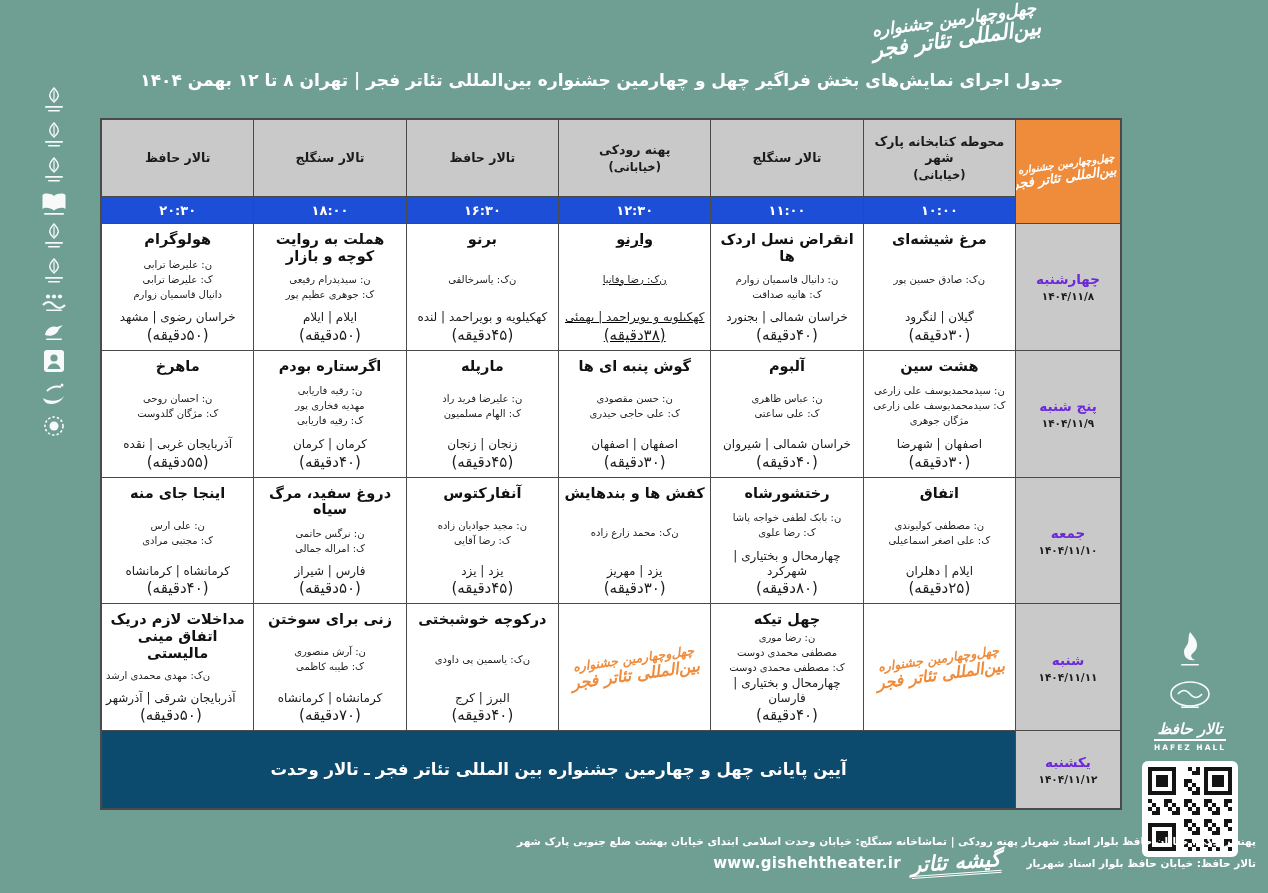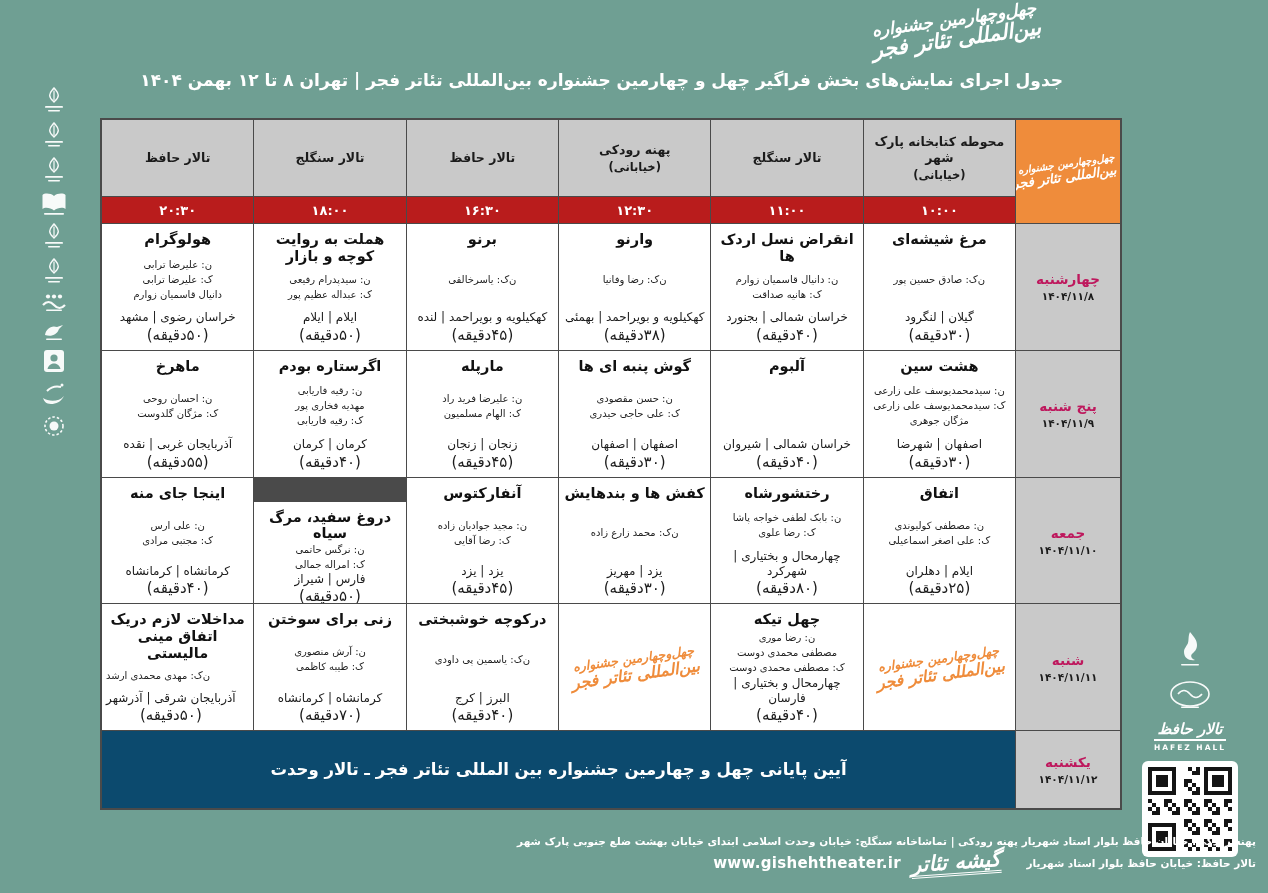--- a/index.html
+++ b/index.html
@@ -29,27 +29,27 @@
     grid-template-rows:76px 26px repeat(4, 1fr) 77px;
     gap:1px;
     background:#4a4a4a;
     border:2px solid #4a4a4a;
     direction:rtl;
   }
   .cell { background:#fff; display:flex; flex-direction:column; align-items:center; justify-content:center; overflow:hidden; }
   .venue-cell { background:#c9c9c9; text-align:center; padding:4px; }
   .venue-name { font-size:12.5px; font-weight:bold; color:#1b1b1b; line-height:1.25; }
   .venue-sub  { font-size:11.5px; font-weight:bold; color:#1b1b1b; margin-top:3px; }
-  .time-cell  { background:#b91c1c; }
+  .time-cell  { background:#1d4ed8; }
   .time-text  { color:#fff; font-weight:bold; font-size:13px; letter-spacing:1px; }
   .dayhead-cell { background:#EF8C3B; }
   .dayhead-cell .fest-logo { color:#fff; font-size:10px; width:96px; }
   .dayhead-cell .fest-logo span:last-child { font-size:13px; }
   .day-cell { background:#c9c9c9; text-align:center; }
-  .day-name { font-size:13.5px; font-weight:bold; color:#be185d; }
+  .day-name { font-size:13.5px; font-weight:bold; color:#6d28d9; }
   .day-date { font-size:10.5px; font-weight:bold; color:#1b1b1b; margin-top:3px; }
   .show-cell { padding:7px 4px 6px; justify-content:space-between; text-align:center; }
   .show-title { font-size:14.5px; font-weight:bold; color:#111; line-height:1.15; }
   .show-credits { font-size:10px; color:#222; line-height:1.5; flex:1; display:flex; flex-direction:column; justify-content:center; }
   .show-loc { font-size:12px; color:#1b1b1b; line-height:1.2; }
   .show-dur { font-size:15px; color:#1b1b1b; margin-top:1px; }
   .logo-cell .fest-logo { color:#EF8C3B; font-size:12.5px; }
   .logo-cell .fest-logo span:last-child { font-size:16px; }
   .banner-cell { background:#0c4a6e; }
   .banner-text { color:#fff; font-weight:bold; font-size:16.5px; }
@@ -146,21 +146,21 @@
       <div class="show-title">انقراض نسل اردک ها</div>
       <div class="show-credits">
         <div>ن: دانیال قاسمیان زوارم</div>
         <div>ک: هانیه صداقت</div>
       </div>
       <div>
         <div class="show-loc">خراسان شمالی | بجنورد</div>
         <div class="show-dur">(۴۰دقیقه)</div>
       </div>
     </div>
-    <div class="cell show-cell" style="grid-area: 3 / 4;">
+    <div class="cell show-cell" style="grid-area: 3 / 4; text-decoration: underline;">
       <div class="show-title">وارنو</div>
       <div class="show-credits">
         <div>ن‌ک: رضا وفانیا</div>
       </div>
       <div>
         <div class="show-loc">کهکیلویه و بویراحمد | بهمئی</div>
         <div class="show-dur">(۳۸دقیقه)</div>
       </div>
     </div>
     <div class="cell show-cell" style="grid-area: 3 / 5;">
@@ -170,21 +170,21 @@
       </div>
       <div>
         <div class="show-loc">کهکیلویه و بویراحمد | لنده</div>
         <div class="show-dur">(۴۵دقیقه)</div>
       </div>
     </div>
     <div class="cell show-cell" style="grid-area: 3 / 6;">
       <div class="show-title">هملت به روایت کوچه و بازار</div>
       <div class="show-credits">
         <div>ن: سیدپدرام رفیعی</div>
-        <div>ک: عبداله عظیم پور</div>
+        <div>ک: جوهری عظیم پور</div>
       </div>
       <div>
         <div class="show-loc">ایلام | ایلام</div>
         <div class="show-dur">(۵۰دقیقه)</div>
       </div>
     </div>
     <div class="cell show-cell" style="grid-area: 3 / 7;">
       <div class="show-title">هولوگرام</div>
       <div class="show-credits">
         <div>ن: علیرضا ترابی</div>
@@ -207,20 +207,24 @@
         <div>ک: سیدمحمدیوسف علی زارعی</div>
         <div>مژگان جوهری</div>
       </div>
       <div>
         <div class="show-loc">اصفهان | شهرضا</div>
         <div class="show-dur">(۳۰دقیقه)</div>
       </div>
     </div>
     <div class="cell show-cell" style="grid-area: 4 / 3;">
       <div class="show-title">آلبوم</div>
+      <div class="show-credits">
+        <div>ن: عباس ظاهری</div>
+        <div>ک: علی ساعتی</div>
+      </div>
       <div>
         <div class="show-loc">خراسان شمالی | شیروان</div>
         <div class="show-dur">(۴۰دقیقه)</div>
       </div>
     </div>
     <div class="cell show-cell" style="grid-area: 4 / 4;">
       <div class="show-title">گوش پنبه ای ها</div>
       <div class="show-credits">
         <div>ن: حسن مقصودی</div>
         <div>ک: علی حاجی حیدری</div>
@@ -304,21 +308,21 @@
       <div class="show-title">آنفارکتوس</div>
       <div class="show-credits">
         <div>ن: مجید جوادیان زاده</div>
         <div>ک: رضا آقایی</div>
       </div>
       <div>
         <div class="show-loc">یزد | یزد</div>
         <div class="show-dur">(۴۵دقیقه)</div>
       </div>
     </div>
-    <div class="cell show-cell" style="grid-area: 5 / 6; margin-top: 24px;">
+    <div class="cell show-cell" style="grid-area: 5 / 6;">
       <div class="show-title">دروغ سفید، مرگ سیاه</div>
       <div class="show-credits">
         <div>ن: نرگس حاتمی</div>
         <div>ک: امراله جمالی</div>
       </div>
       <div>
         <div class="show-loc">فارس | شیراز</div>
         <div class="show-dur">(۵۰دقیقه)</div>
       </div>
     </div>

